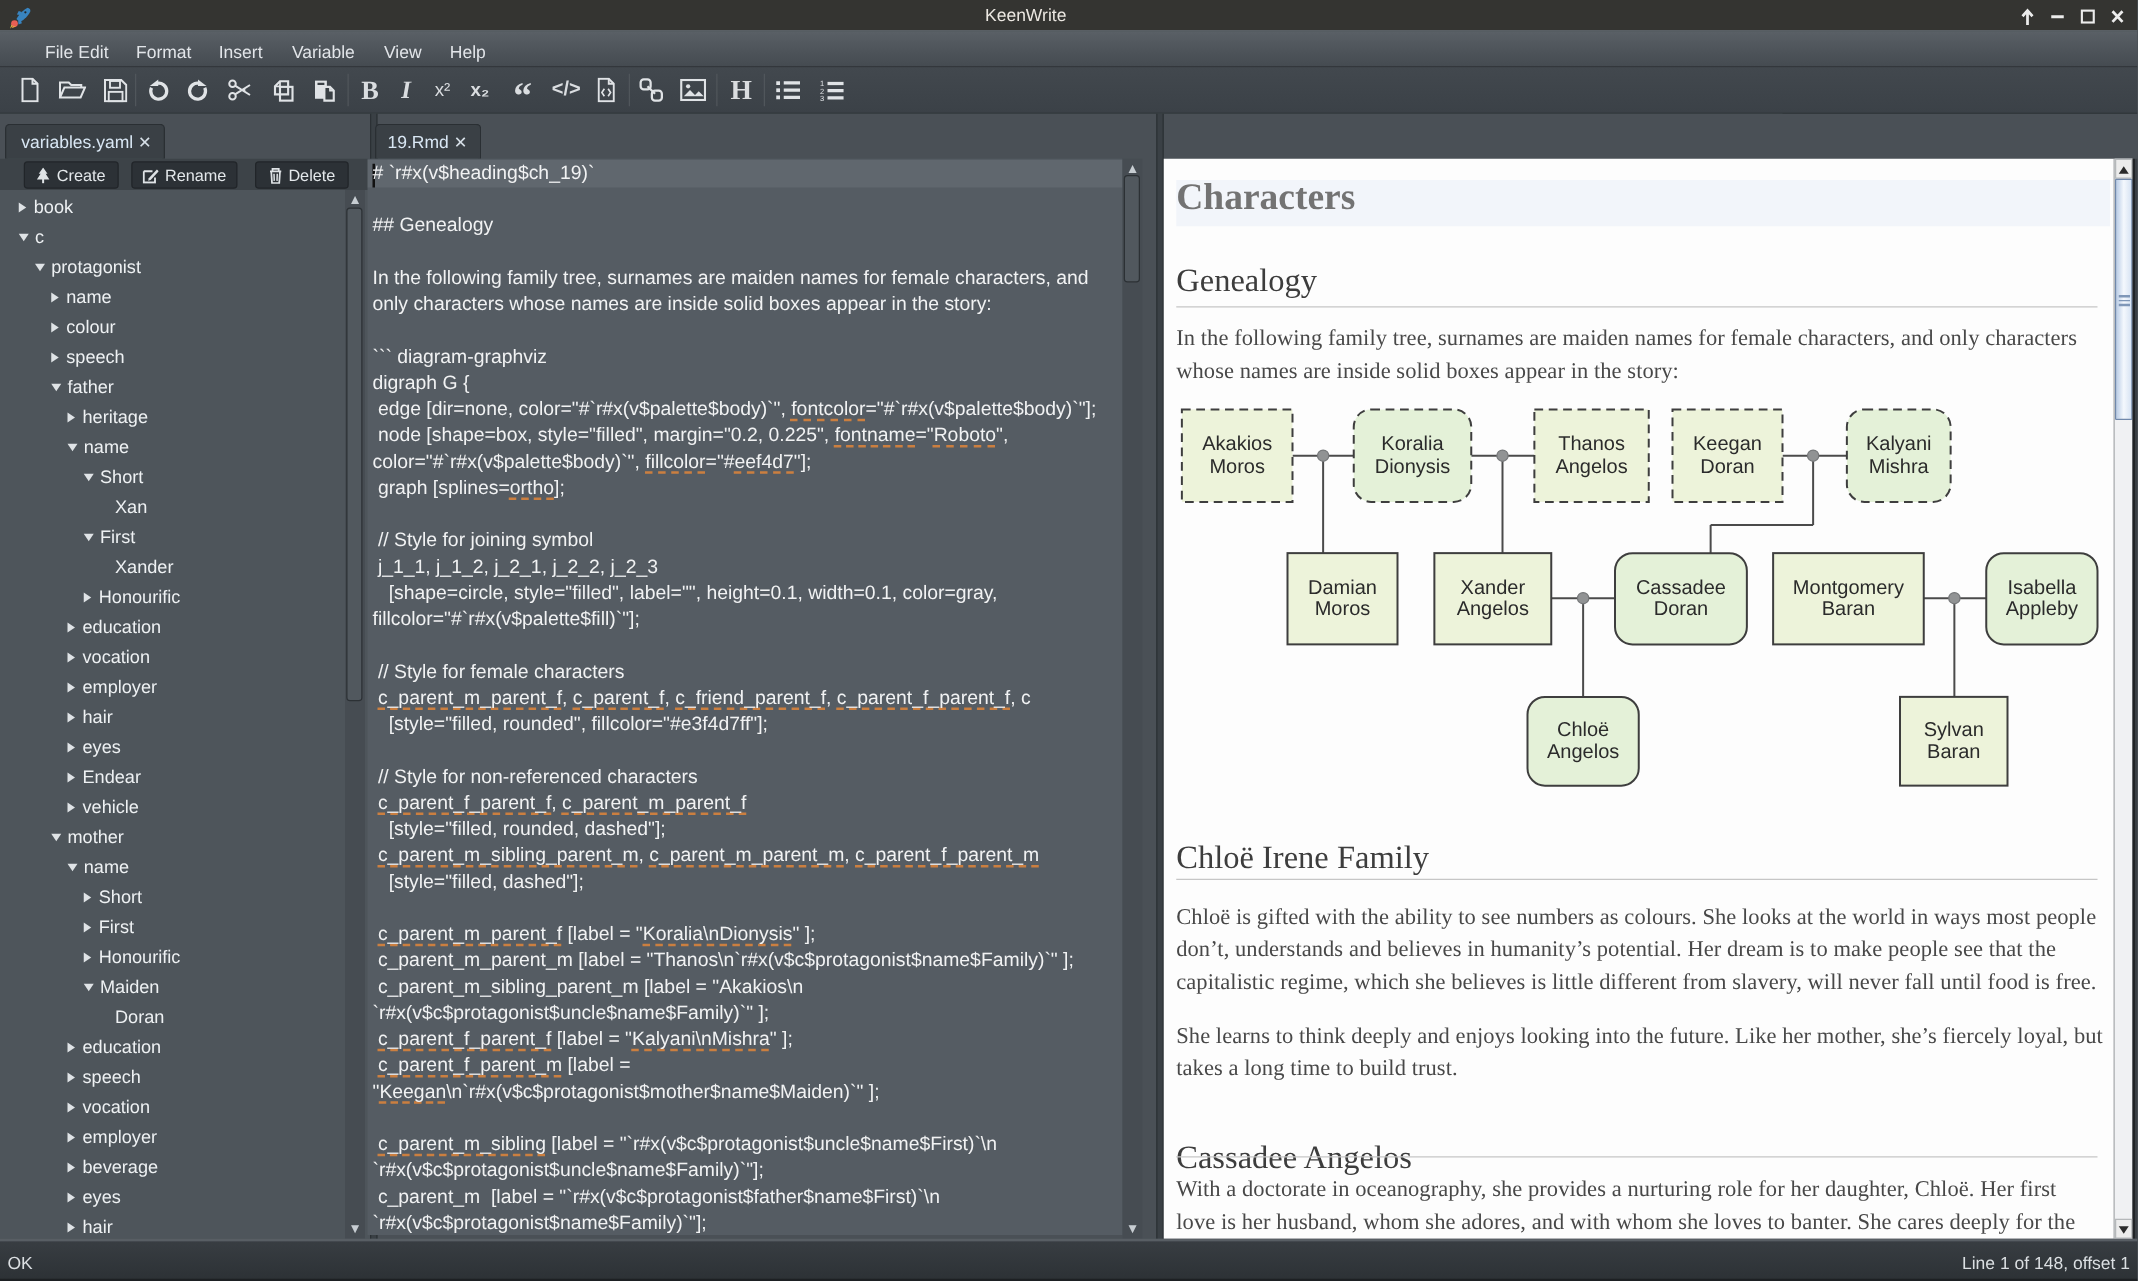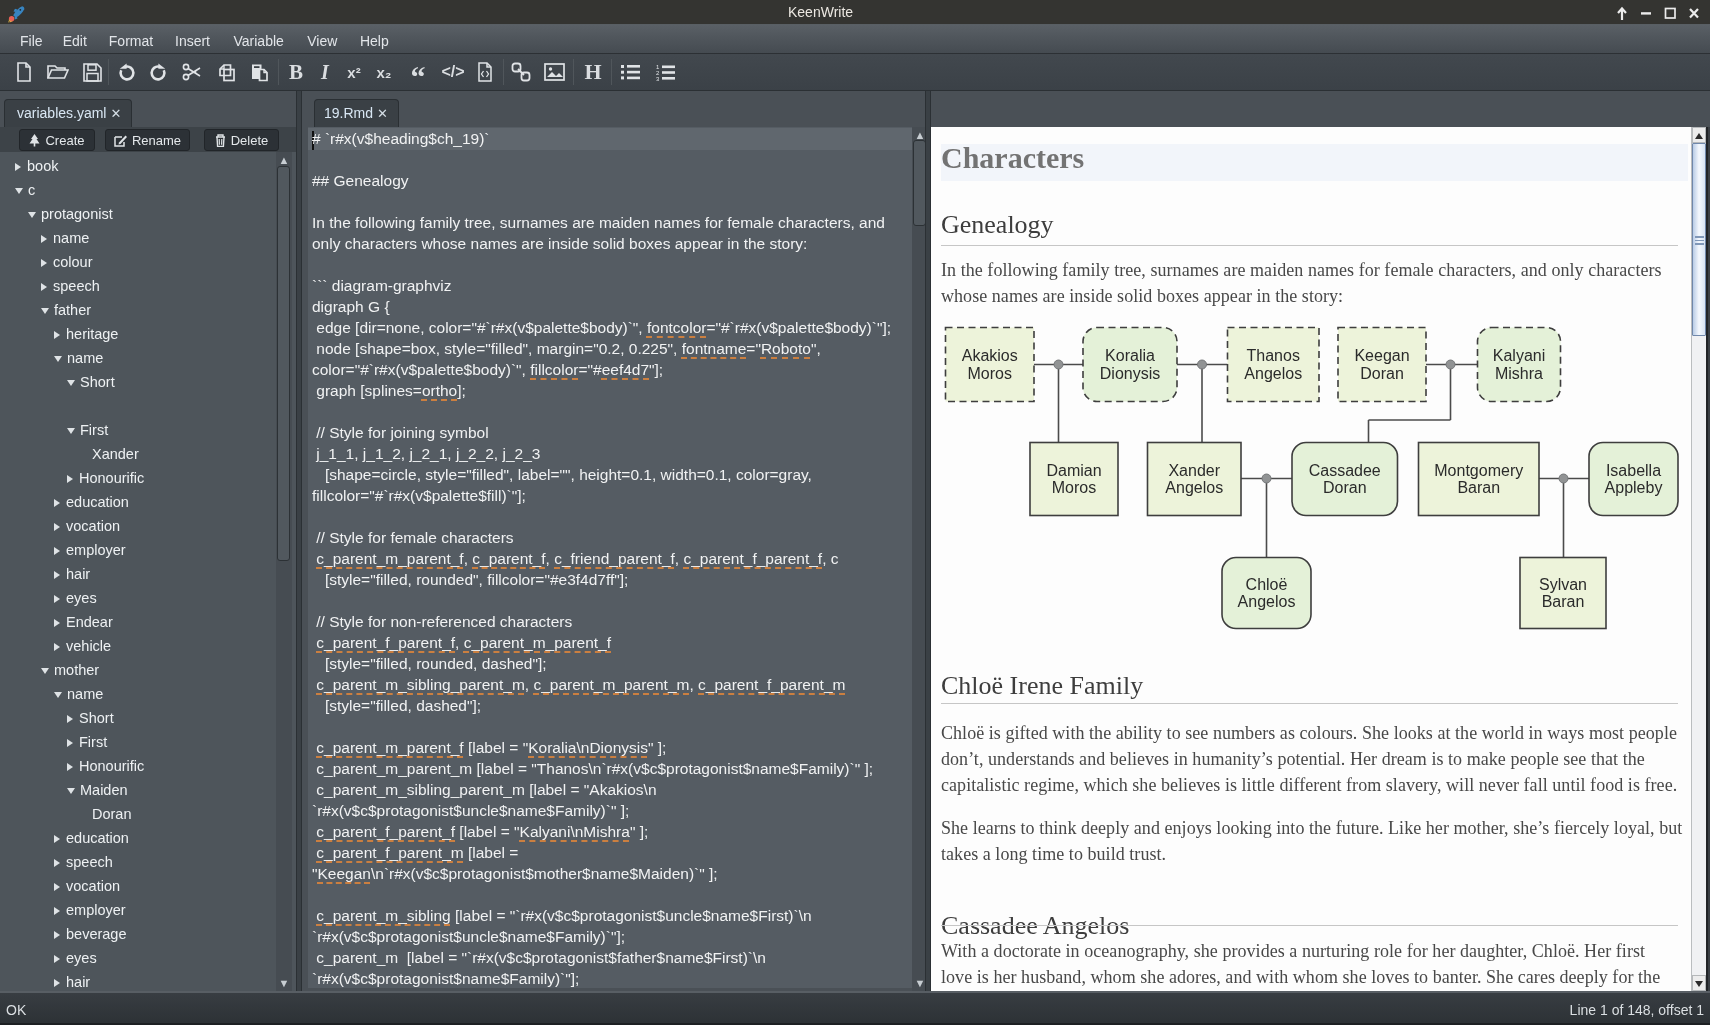--- a/index.html
+++ b/index.html
@@ -40,21 +40,21 @@
 
 
 .dsb { position:absolute; width:16px; background:#464c52; }
 .dsb .thumb { position:absolute; left:1px; width:13px; background:#51585e; border:1px solid #2c3135; border-radius:3px; }
 .dsb .chev { position:absolute; left:0; width:16px; color:#c7cdd2; font-size:11px; text-align:center; }
 
 
 .vdiv { position:absolute; top:0; width:6px; height:900px; background:#3a4045; border-left:1px solid #2b3034; border-right:1px solid #2b3034; }
 
 
-#epanel { position:absolute; left:308px; top:0; width:623px; height:900px; }
+#epanel { position:absolute; left:294px; top:0; width:623px; height:900px; }
 #code { position:absolute; left:0; top:36px; width:604px; height:861px; background:#555c63; overflow:hidden; }
 .cl { position:absolute; left:4px; height:21px; font-size:15.5px; color:#f1f2f3; white-space:pre; font-family:"Liberation Sans",sans-serif; }
 .hl { position:absolute; left:0; width:604px; height:22px; background:#60676e; }
 .sp { text-decoration:underline dashed #cb7f40 2px; text-underline-offset:3px; }
 
 
 #ppanel { position:absolute; left:931px; top:0; width:779px; height:900px; }
 #pcontent { position:absolute; left:0; top:36px; width:760px; height:864px; background:#fdfdfd; overflow:hidden; font-family:"Liberation Serif",serif; }
 #pcontent h1 { font-size:30px; color:#737373; font-weight:bold; }
 #pcontent h2 { font-size:26px; color:#3d3d3d; font-weight:normal; }
@@ -92,21 +92,21 @@
       <g transform="translate(6,0)">
     <path d="M16 20 L16 10 M12 13 L16 8.5 L20 13" fill="none" stroke="#ececec" stroke-width="2.2"></path>
     <rect x="35" y="12.2" width="10" height="2.4" fill="#ececec"></rect>
     <rect x="59.5" y="8.5" width="9.5" height="9.5" fill="none" stroke="#ececec" stroke-width="1.7"></rect>
     <path d="M84 9 L92 17.5 M92 9 L84 17.5" stroke="#ececec" stroke-width="2.2"></path>
       </g>
   </svg>
 </div>
 
 <div id="menubar">
-    <span class="mi" style="left:20px">File</span>
+    <span class="mi" style="left:36px">File</span>
     <span class="mi" style="left:62.7px">Edit</span>
     <span class="mi" style="left:108.8px">Format</span>
     <span class="mi" style="left:175px">Insert</span>
     <span class="mi" style="left:233.5px">Variable</span>
     <span class="mi" style="left:307.2px">View</span>
     <span class="mi" style="left:359.9px">Help</span>
   </div>
 
 <div id="toolbar">
     <div class="tbi" style="left:7px;width:34px">
@@ -162,21 +162,21 @@
         <path d="M14 6.5 L14 9.5 L17 9.5" fill="none" stroke="#e0e3e6" stroke-width="1.4"></path>
       </svg>
     </div>
     <div class="tbi" style="left:282px;width:28px">
       <span style="font-family:'Liberation Serif',serif;font-weight:bold;font-size:21px">B</span>
     </div>
     <div class="tbi" style="left:311px;width:28px">
       <span style="font-family:'Liberation Serif',serif;font-style:italic;font-weight:bold;font-size:20px">I</span>
     </div>
     <div class="tbi" style="left:339px;width:30px">
-      <span style="font-weight:bold;font-size:15px">x²</span>
+      <span style="font-weight:normal;font-size:15px">x²</span>
     </div>
     <div class="tbi" style="left:369px;width:30px">
       <span style="font-weight:bold;font-size:15px">x₂</span>
     </div>
     <div class="tbi" style="left:403px;width:30px">
       <span style="font-family:'Liberation Serif',serif;font-weight:bold;font-size:30px;margin-top:10px">“</span>
     </div>
     <div class="tbi" style="left:438px;width:30px">
       <span style="font-size:16px;font-weight:bold">&lt;/&gt;</span>
     </div>
@@ -254,20 +254,21 @@
         <div class="trow" style="top:2px;padding-left:15px"><span class="arr-r"></span>book</div>
         <div class="trow" style="top:26px;padding-left:15px"><span class="arr-d"></span>c</div>
         <div class="trow" style="top:50px;padding-left:28px"><span class="arr-d"></span>protagonist</div>
         <div class="trow" style="top:74px;padding-left:41px"><span class="arr-r"></span>name</div>
         <div class="trow" style="top:98px;padding-left:41px"><span class="arr-r"></span>colour</div>
         <div class="trow" style="top:122px;padding-left:41px"><span class="arr-r"></span>speech</div>
         <div class="trow" style="top:146px;padding-left:41px"><span class="arr-d"></span>father</div>
         <div class="trow" style="top:170px;padding-left:54px"><span class="arr-r"></span>heritage</div>
         <div class="trow" style="top:194px;padding-left:54px"><span class="arr-d"></span>name</div>
         <div class="trow" style="top:218px;padding-left:67px"><span class="arr-d"></span>Short</div>
+        <div class="trow" style="top:242px;padding-left:92px">Xan</div>
         <div class="trow" style="top:266px;padding-left:67px"><span class="arr-d"></span>First</div>
         <div class="trow" style="top:290px;padding-left:92px">Xander</div>
         <div class="trow" style="top:314px;padding-left:67px"><span class="arr-r"></span>Honourific</div>
         <div class="trow" style="top:338px;padding-left:54px"><span class="arr-r"></span>education</div>
         <div class="trow" style="top:362px;padding-left:54px"><span class="arr-r"></span>vocation</div>
         <div class="trow" style="top:386px;padding-left:54px"><span class="arr-r"></span>employer</div>
         <div class="trow" style="top:410px;padding-left:54px"><span class="arr-r"></span>hair</div>
         <div class="trow" style="top:434px;padding-left:54px"><span class="arr-r"></span>eyes</div>
         <div class="trow" style="top:458px;padding-left:54px"><span class="arr-r"></span>Endear</div>
         <div class="trow" style="top:482px;padding-left:54px"><span class="arr-r"></span>vehicle</div>

